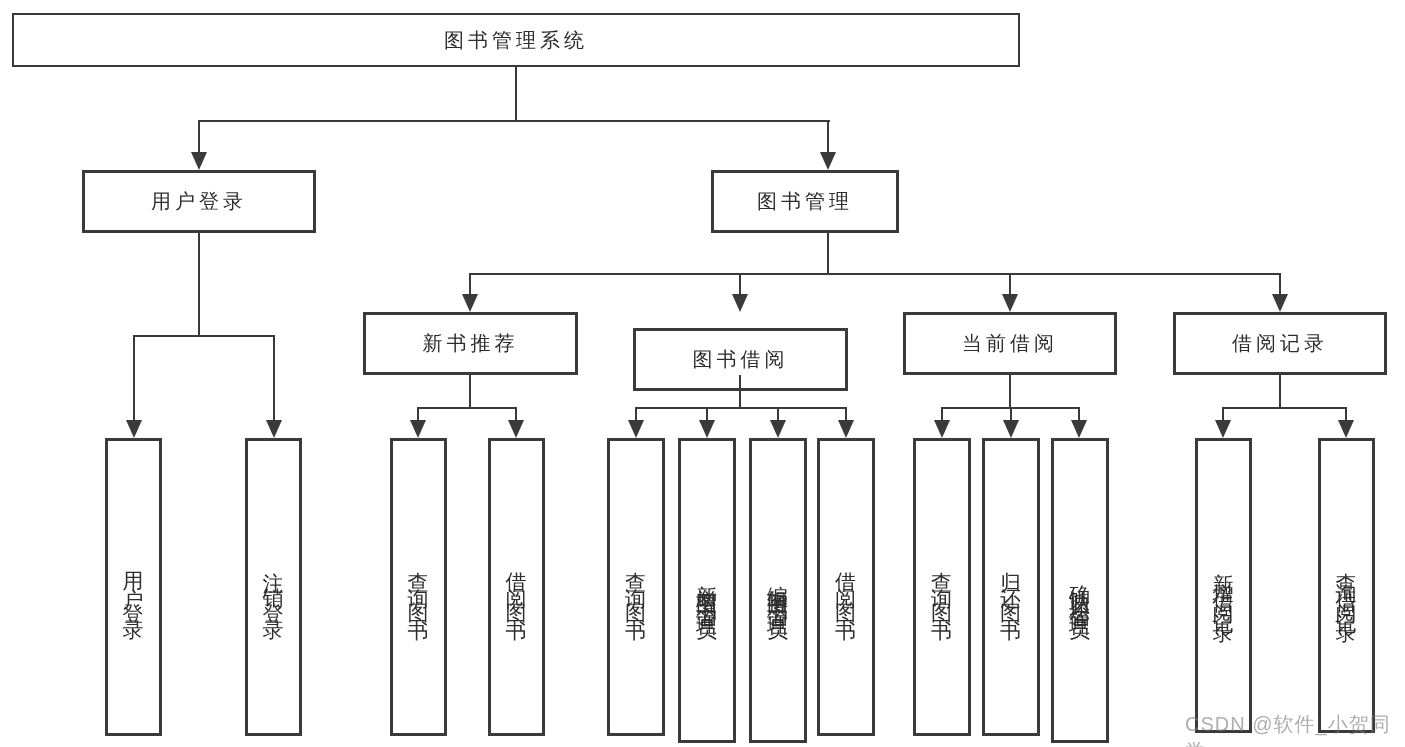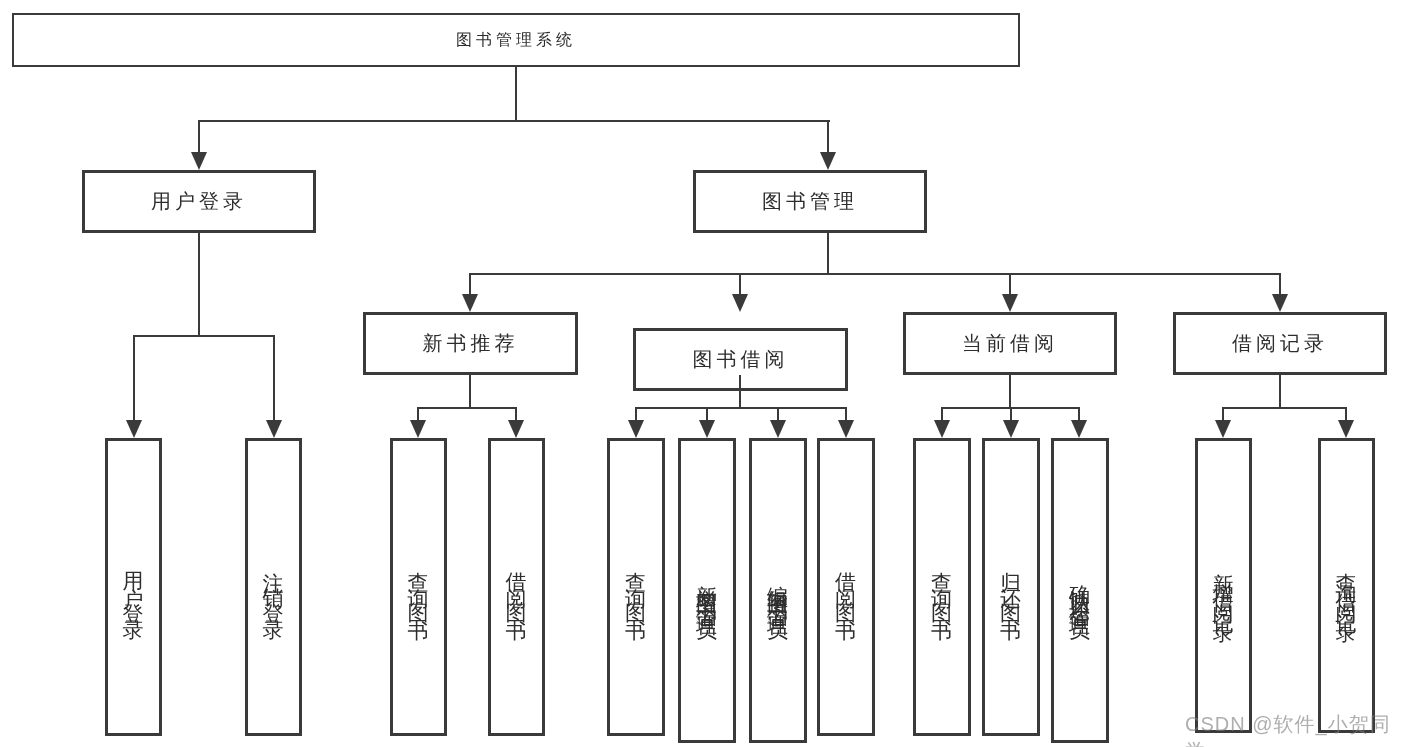--- a/index.html
+++ b/index.html
@@ -5,21 +5,21 @@
   html,body{margin:0;padding:0;background:#ffffff;}
   .canvas{
     position:relative;width:1405px;height:747px;background:#ffffff;
     font-family:"Liberation Sans","DejaVu Sans",sans-serif;color:#2d2d2d;overflow:hidden;
   }
   .box{
     position:absolute;background:#ffffff;border:3px solid #3a3a3a;box-sizing:border-box;
     display:flex;align-items:center;justify-content:center;
     font-size:20px;letter-spacing:4px;white-space:nowrap;
   }
-  .box.root{border-width:2px;font-size:16px;}
+  .box.root{border-width:2px;font-size:20px;}
   .leaf{
     position:absolute;background:#ffffff;border:3px solid #3a3a3a;box-sizing:border-box;
     display:flex;align-items:center;justify-content:center;
   }
   .vtext{
     writing-mode:vertical-rl;text-orientation:mixed;
     font-size:21px;line-height:1;white-space:nowrap;
   }
   .ls4{letter-spacing:16px;}
   .ls6{letter-spacing:10px;}
@@ -49,21 +49,21 @@
   <div class="vline" style="left:515px;top:66px;height:56px;"></div>
   <div class="hline" style="left:198px;top:120px;width:632px;"></div>
   <div class="vline" style="left:198px;top:120px;height:34px;"></div>
   <div class="arrow" style="left:191px;top:152px;"></div>
   <div class="vline" style="left:827px;top:120px;height:34px;"></div>
   <div class="arrow" style="left:820px;top:152px;"></div>
 
   <div class="box" style="left:82px;top:170px;width:234px;height:63px;">
     <span>用户登录</span>
   </div>
-  <div class="box" style="left:693px;top:170px;width:234px;height:63px;">
+  <div class="box" style="left:711px;top:170px;width:188px;height:63px;">
     <span>图书管理</span>
   </div>
 
   <div class="vline" style="left:198px;top:233px;height:104px;"></div>
   <div class="hline" style="left:133px;top:335px;width:142px;"></div>
   <div class="vline" style="left:133px;top:335px;height:87px;"></div>
   <div class="arrow" style="left:126px;top:420px;"></div>
   <div class="vline" style="left:273px;top:335px;height:87px;"></div>
   <div class="arrow" style="left:266px;top:420px;"></div>
 

